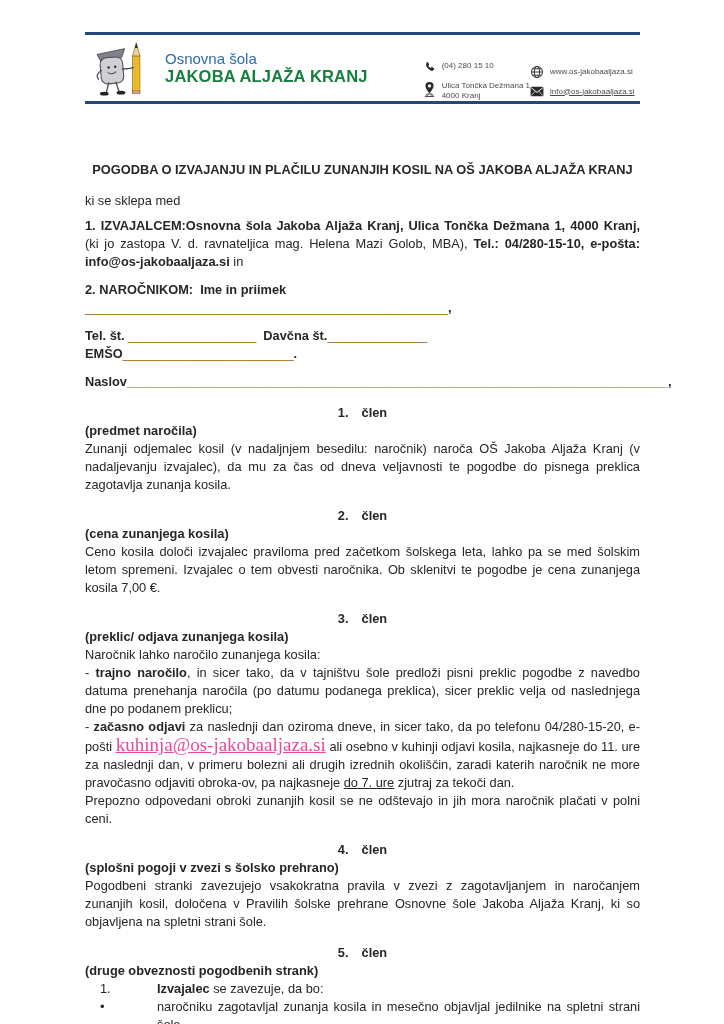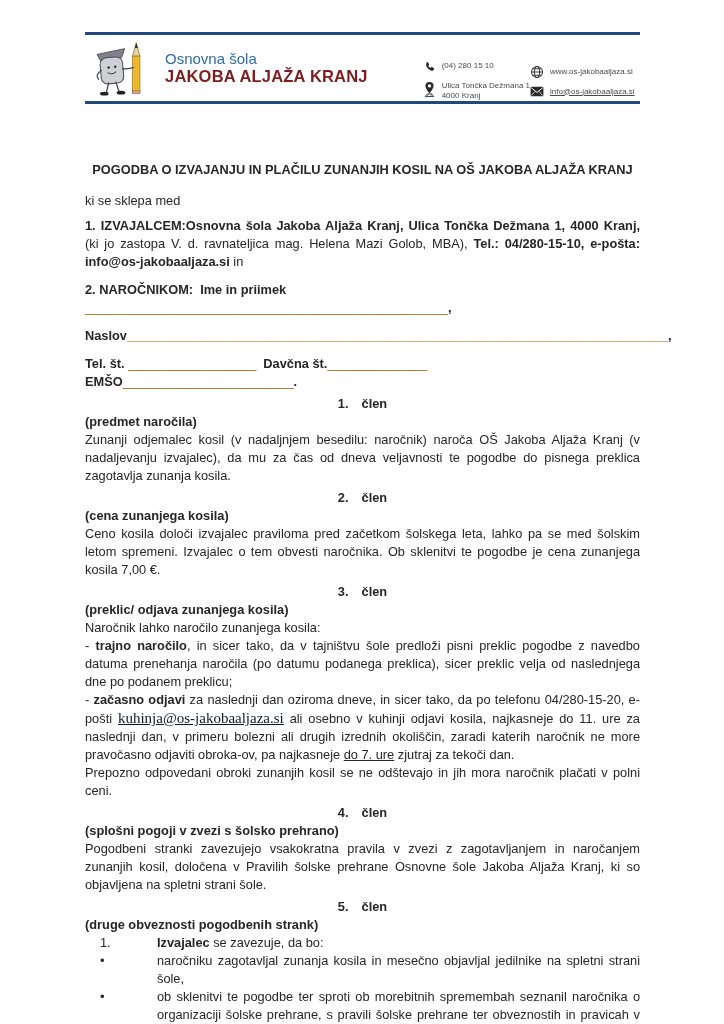--- a/index.html
+++ b/index.html
@@ -16,48 +16,48 @@
     margin:32px 84px 0 85px;
     border-top:3px solid #22477a;
     border-bottom:3px solid #22477a;
     height:66px;
     display:flex;align-items:flex-end;
   }
   .brand{display:flex;align-items:center;gap:8px;}
   .mascot{width:72px;height:64px;flex:0 0 auto;margin-top:2px;}
   .school-name{display:flex;flex-direction:column;justify-content:center;line-height:1.15;}
   .school-line1{font-size:15px;color:#2e6da4;}
-  .school-line2{font-size:16.5px;font-weight:bold;color:#7f1d1d;letter-spacing:.2px;}
+  .school-line2{font-size:16.5px;font-weight:bold;color:#15803d;letter-spacing:.2px;}
   .contacts{margin-left:auto;display:flex;padding-right:2px;}
   .contact-col{display:flex;flex-direction:column;justify-content:center;gap:7px;}
   .contact-row{display:flex;align-items:flex-start;gap:6px;font-size:8px;color:#4a4a4a;line-height:1.25;}
   .contact-row svg{flex:0 0 auto;margin-top:0;}
   .contact-col.col2{min-width:108px;}
   .contact-col.col2 .contact-row{align-items:center;}
   a.header-mail{color:#4a4a4a;text-decoration:underline;}
 
   
   .doc{margin:0 84px 0 85px;padding-top:57px;}
   .title{text-align:center;font-weight:bold;font-size:12.8px;}
   .intro{margin-top:13px;}
   .p-just{text-align:justify;}
   .party1{margin-top:7px;}
   b, .b{font-weight:bold;}
   .form-line{margin-top:10px;white-space:pre-wrap;}
   .fill{font-weight:normal;color:#a16207;}
   .fill.bold{font-weight:bold;}
 
-  .section{margin-top:4px;}
+  .section{margin-top:13px;}
   .sec-head{text-align:center;font-weight:bold;}
   .sec-num{display:inline-block;margin-right:13px;}
   .sec-sub{font-weight:bold;}
 
   a.doc-link{
     font-family:"Liberation Serif","DejaVu Serif",serif;
-    color:#0f172a;text-decoration:underline;font-size:15px;
+    color:#ec4899;text-decoration:underline;font-size:19px;
   }
   .u{text-decoration:underline;}
 
   
   .li{display:flex;}
   .li .marker{flex:0 0 30px;padding-left:15px;box-sizing:border-box;}
   .li .li-text{flex:1;text-align:justify;padding-left:42px;}
   .li.bullet .marker::before{content:"\2022";font-size:13px;}
 </style>
 </head>
@@ -151,23 +151,23 @@
     <div class="title">POGODBA O IZVAJANJU IN PLAČILU ZUNANJIH KOSIL NA OŠ JAKOBA ALJAŽA KRANJ</div>
 
     <div class="intro">ki se sklepa med</div>
 
     <div class="party1 p-just">
       <b>1. IZVAJALCEM:Osnovna šola Jakoba Aljaža Kranj, Ulica Tončka Dežmana 1, 4000 Kranj,</b><span>  (ki jo zastopa V. d. ravnateljica mag. Helena Mazi Golob, MBA), </span><b>Tel.: 04/280-15-10, e-pošta: info@os-jakobaaljaza.si</b><span> in</span>
     </div>
 
     <div class="form-line"><b>2. NAROČNIKOM:  Ime in priimek </b><span class="fill">___________________________________________________</span><b>,</b></div>
 
+    <div class="form-line"><b>Tel. št. </b><span class="fill">__________________</span><b>  Davčna št.</b><span class="fill">______________</span><b> EMŠO</b><span class="fill">________________________</span><b>.</b></div>
+
     <div class="form-line"><b>Naslov</b><span class="fill bold">____________________________________________________________________________</span><b>,</b></div>
-
-    <div class="form-line"><b>Tel. št. </b><span class="fill">__________________</span><b>  Davčna št.</b><span class="fill">______________</span><b> EMŠO</b><span class="fill">________________________</span><b>.</b></div>
 
     <div class="section">
       <div class="sec-head"><span class="sec-num">1.</span><span>člen</span></div>
       <div class="sec-sub">(predmet naročila)</div>
       <div class="p-just">Zunanji odjemalec kosil (v nadaljnjem besedilu: naročnik) naroča OŠ Jakoba Aljaža Kranj (v nadaljevanju izvajalec), da mu za čas od dneva veljavnosti te pogodbe do pisnega preklica zagotavlja zunanja kosila.</div>
     </div>
 
     <div class="section">
       <div class="sec-head"><span class="sec-num">2.</span><span>člen</span></div>
       <div class="sec-sub">(cena zunanjega kosila)</div>

